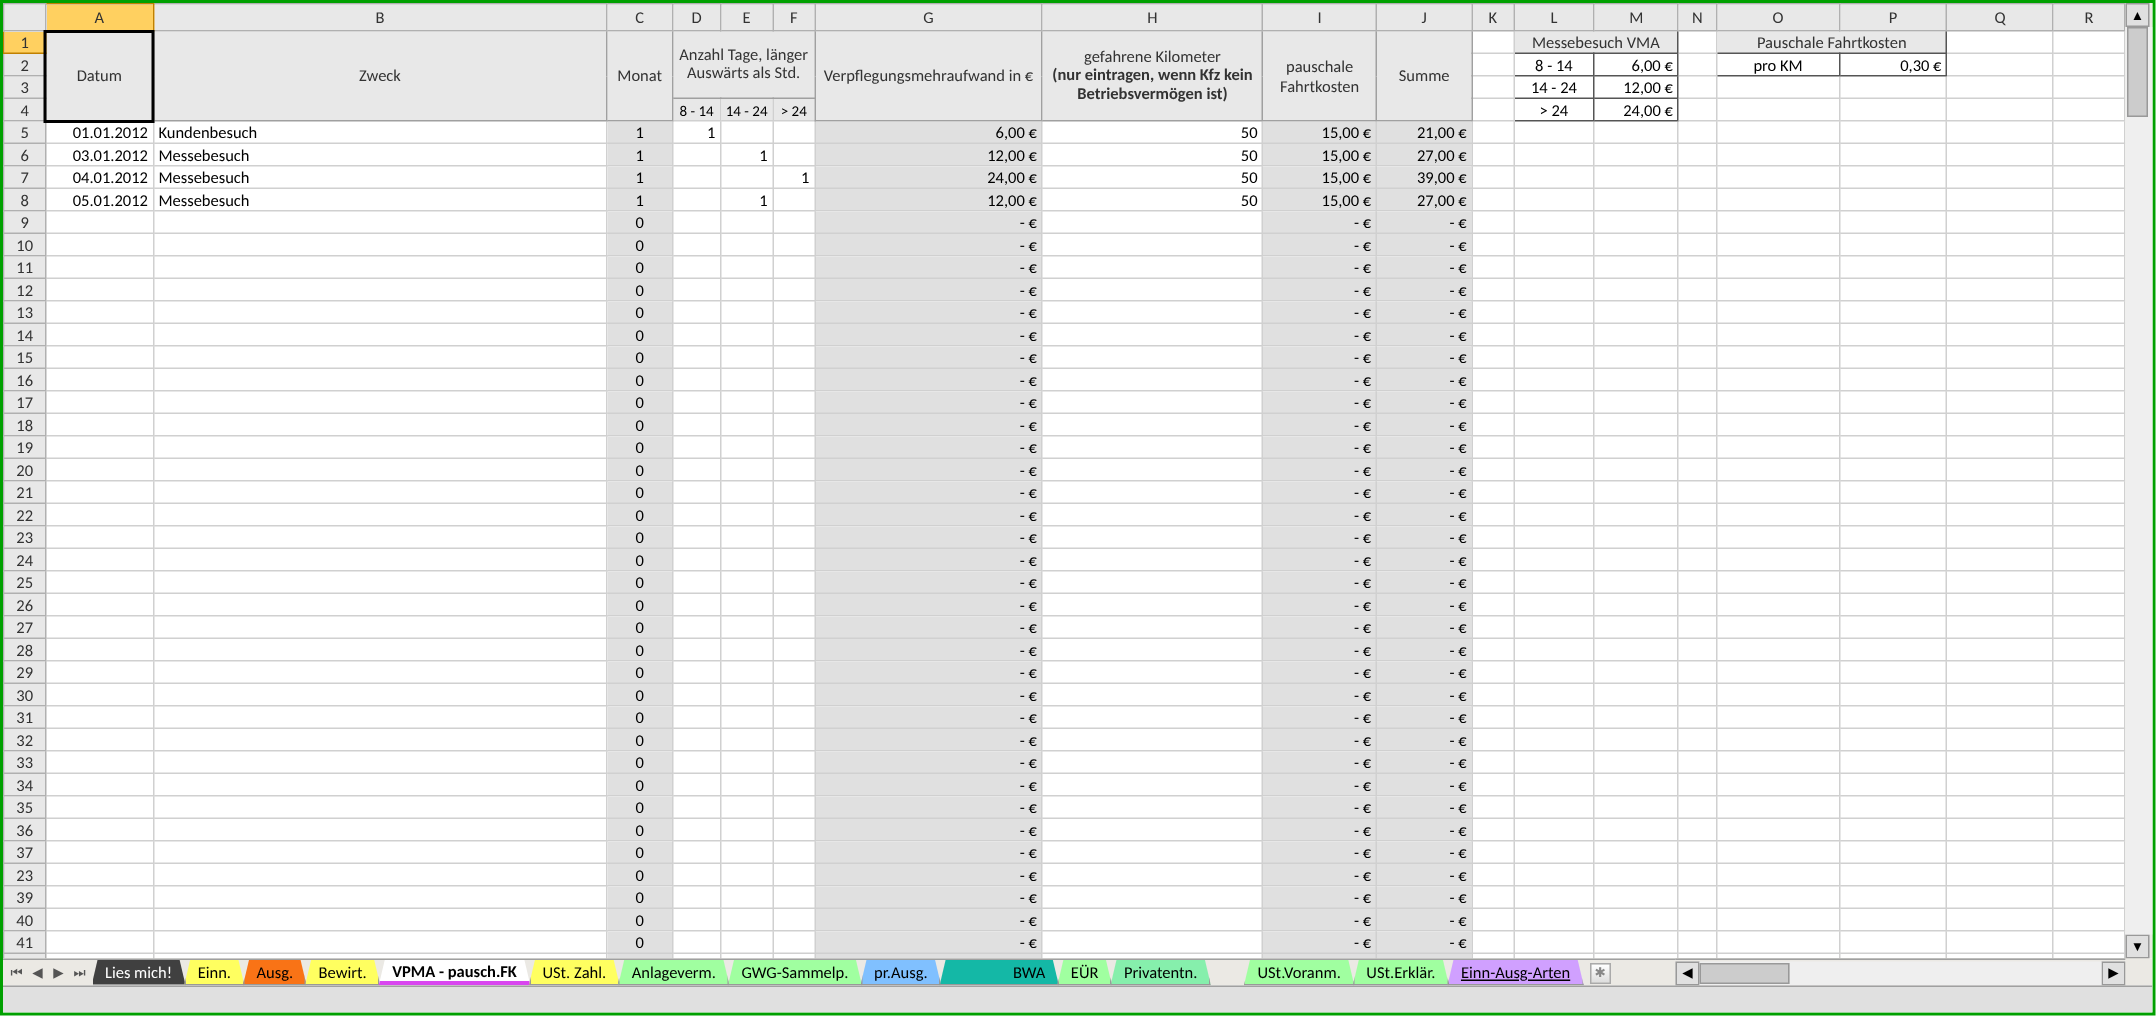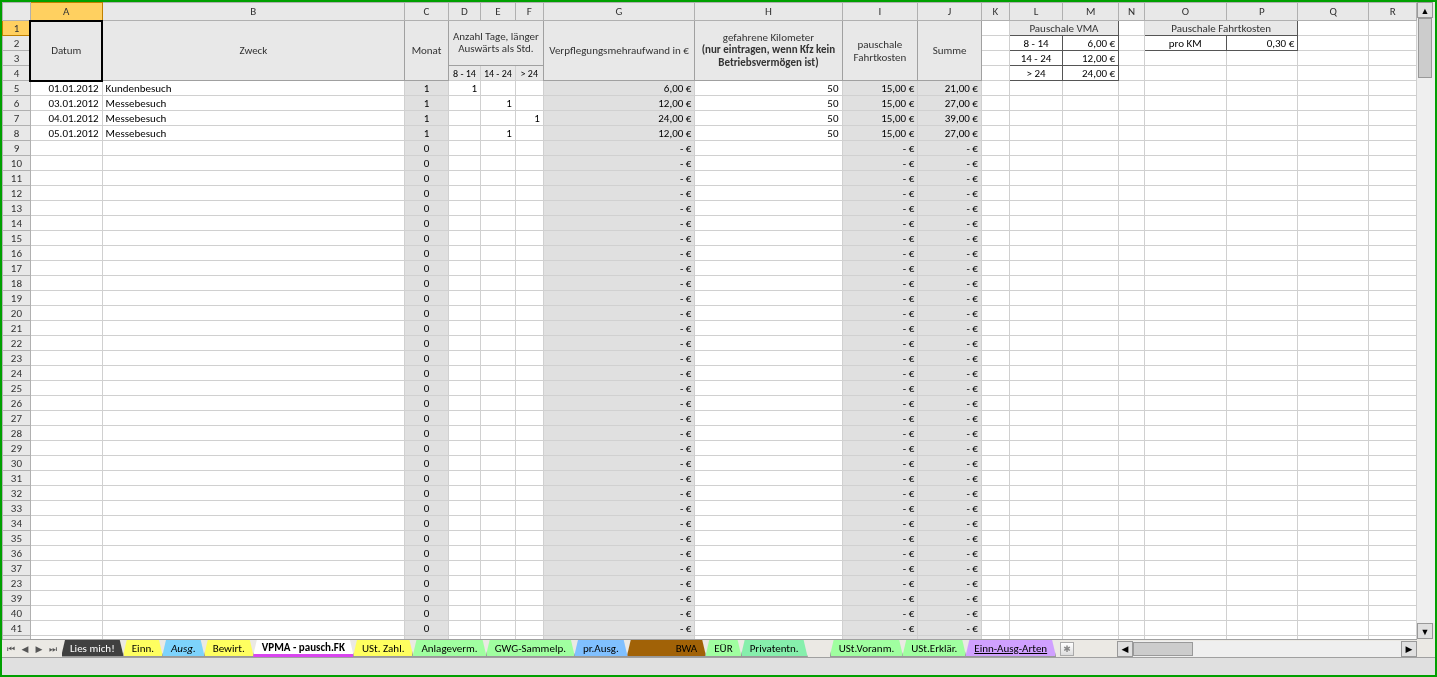--- a/index.html
+++ b/index.html
@@ -91,21 +91,21 @@
           <td rowspan="4" class="hdr">Zweck</td>
           <td rowspan="4" class="hdr">Monat</td>
           <td rowspan="3" colspan="3" class="hdr" style="white-space:normal;line-height:1.1">Anzahl Tage,
 länger Auswärts
 als Std.</td>
           <td rowspan="4" class="hdr" style="white-space:normal">Verpflegungsmehraufwand in €</td>
           <td rowspan="4" class="hdr" style="white-space:normal;line-height:1.1"><div>gefahrene Kilometer</div><b>(nur eintragen, wenn Kfz kein Betriebsvermögen ist)</b></td>
           <td rowspan="4" class="hdr" style="white-space:normal">pauschale Fahrtkosten</td>
           <td rowspan="4" class="hdr">Summe</td>
           <td></td>
-          <td colspan="2" class="hdr box">Pauschale VMA</td>
+          <td colspan="2" class="hdr box">Messebesuch VMA</td>
           <td></td>
           <td colspan="2" class="hdr box">Pauschale Fahrtkosten</td>
           <td></td>
           <td></td>
         </tr>
         <tr>
           <th class="rowh">2</th>
           <td></td>
           <td class="c box">8 - 14</td>
           <td class="r box">6,00 €</td>
@@ -953,28 +953,28 @@
 <div class="tabbar">
   <div class="tabnav">
     <span>⏮</span>
     <span>◀</span>
     <span>▶</span>
     <span>⏭</span>
   </div>
   <div class="tabs" id="tabs">
       <div class="tab" style="background: rgb(64, 64, 64); color: rgb(255, 255, 255);">Lies mich!</div>
       <div class="tab" style="background: rgb(255, 255, 96); color: rgb(0, 0, 0);">Einn.</div>
-      <div class="tab" style="background: #7dd3fc; color: rgb(0, 0, 0); font-style: italic;">Ausg.</div>
+      <div class="tab" style="background: #f97316; color: rgb(0, 0, 0);">Ausg.</div>
       <div class="tab" style="background: rgb(255, 255, 96); color: rgb(0, 0, 0);">Bewirt.</div>
       <div class="tab active" style="background: rgb(255, 255, 255); color: rgb(0, 0, 0);">VPMA - pausch.FK</div>
       <div class="tab" style="background: rgb(255, 255, 96); color: rgb(0, 0, 0);">USt. Zahl.</div>
       <div class="tab" style="background: rgb(160, 255, 160); color: rgb(0, 0, 0);">Anlageverm.</div>
       <div class="tab" style="background: rgb(160, 255, 160); color: rgb(0, 0, 0);">GWG-Sammelp.</div>
       <div class="tab" style="background: rgb(128, 192, 255); color: rgb(0, 0, 0);">pr.Ausg.</div>
-      <div class="tab" style="background: #a16207; color: rgb(0, 0, 0); padding-left: 48px;">BWA</div>
+      <div class="tab" style="background: #14b8a6; color: rgb(0, 0, 0); padding-left: 48px;">BWA</div>
       <div class="tab" style="background: rgb(160, 255, 160); color: rgb(0, 0, 0);">EÜR</div>
       <div class="tab" style="background: #86efac; color: rgb(0, 0, 0);">Privatentn.</div>
       <div class="tab" style="background: rgb(160, 255, 160); color: rgb(0, 0, 0); margin-left: 22px;">USt.Voranm.</div>
       <div class="tab" style="background: rgb(160, 255, 160); color: rgb(0, 0, 0);">USt.Erklär.</div>
       <div class="tab" style="background: rgb(208, 160, 255); color: rgb(0, 0, 0); text-decoration: underline;">Einn-Ausg-Arten</div>
     </div>
   <div class="newtab">✱</div>
 </div>
 
 <div class="hscroll">

